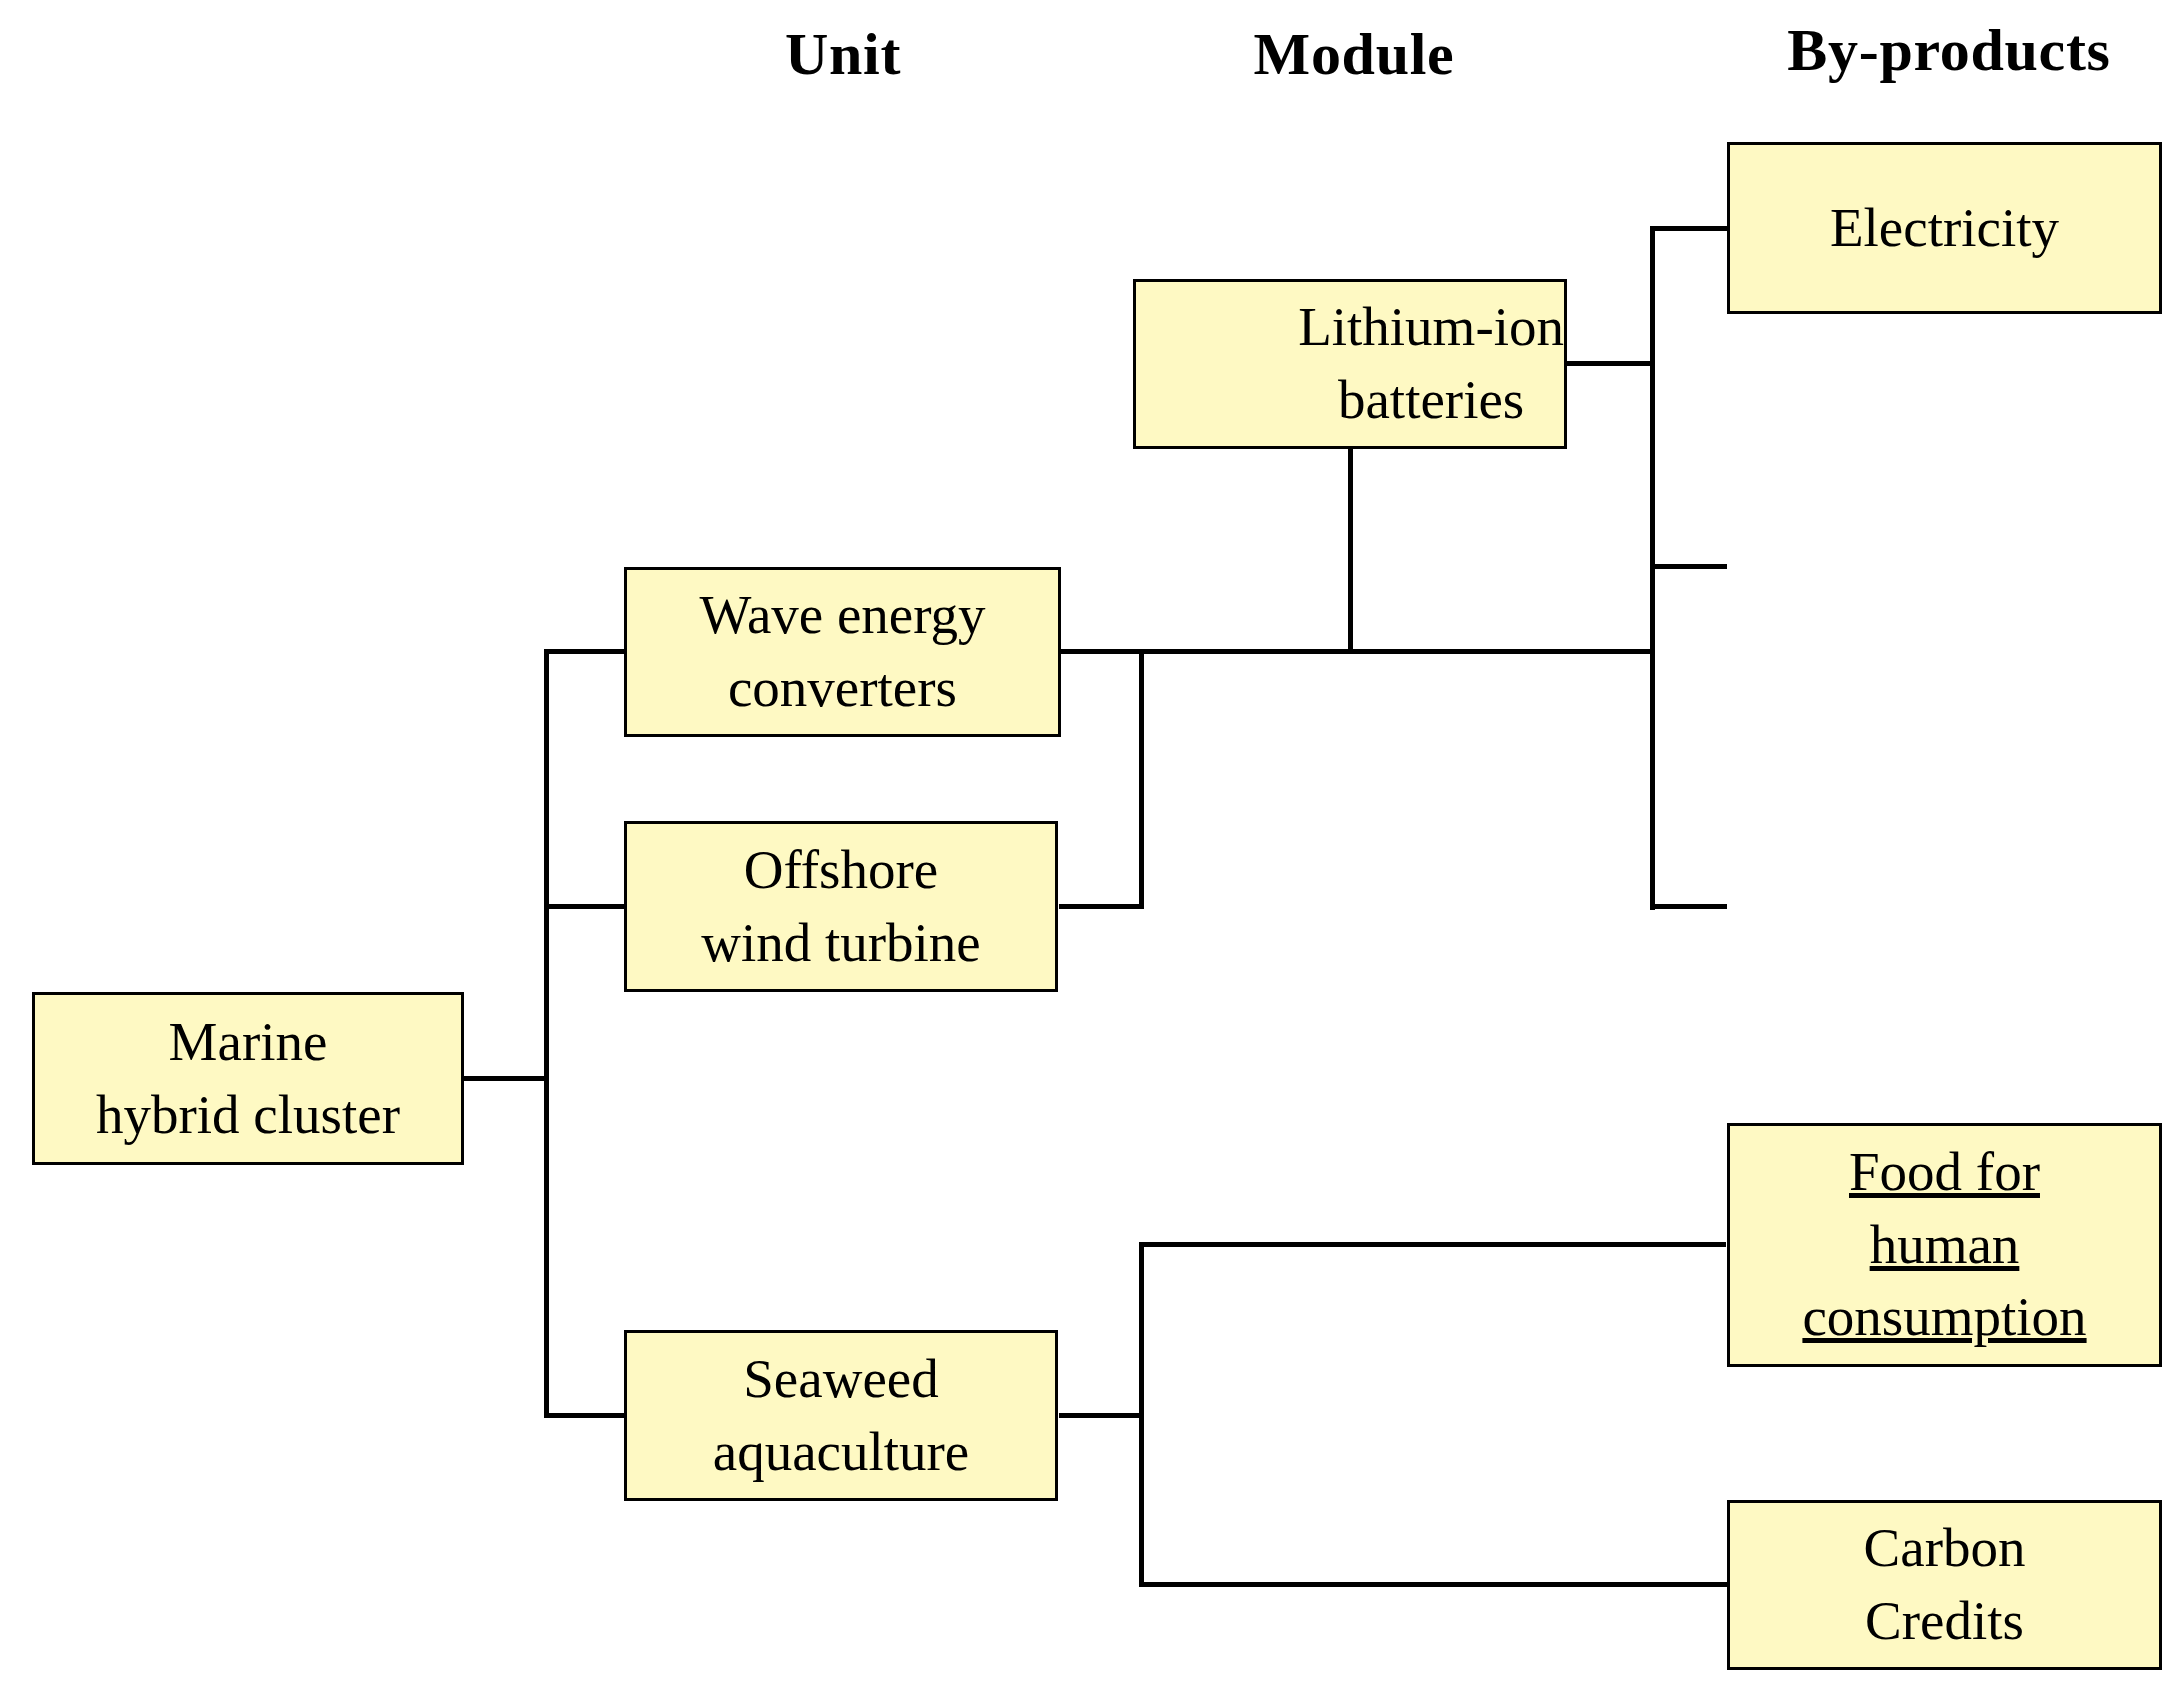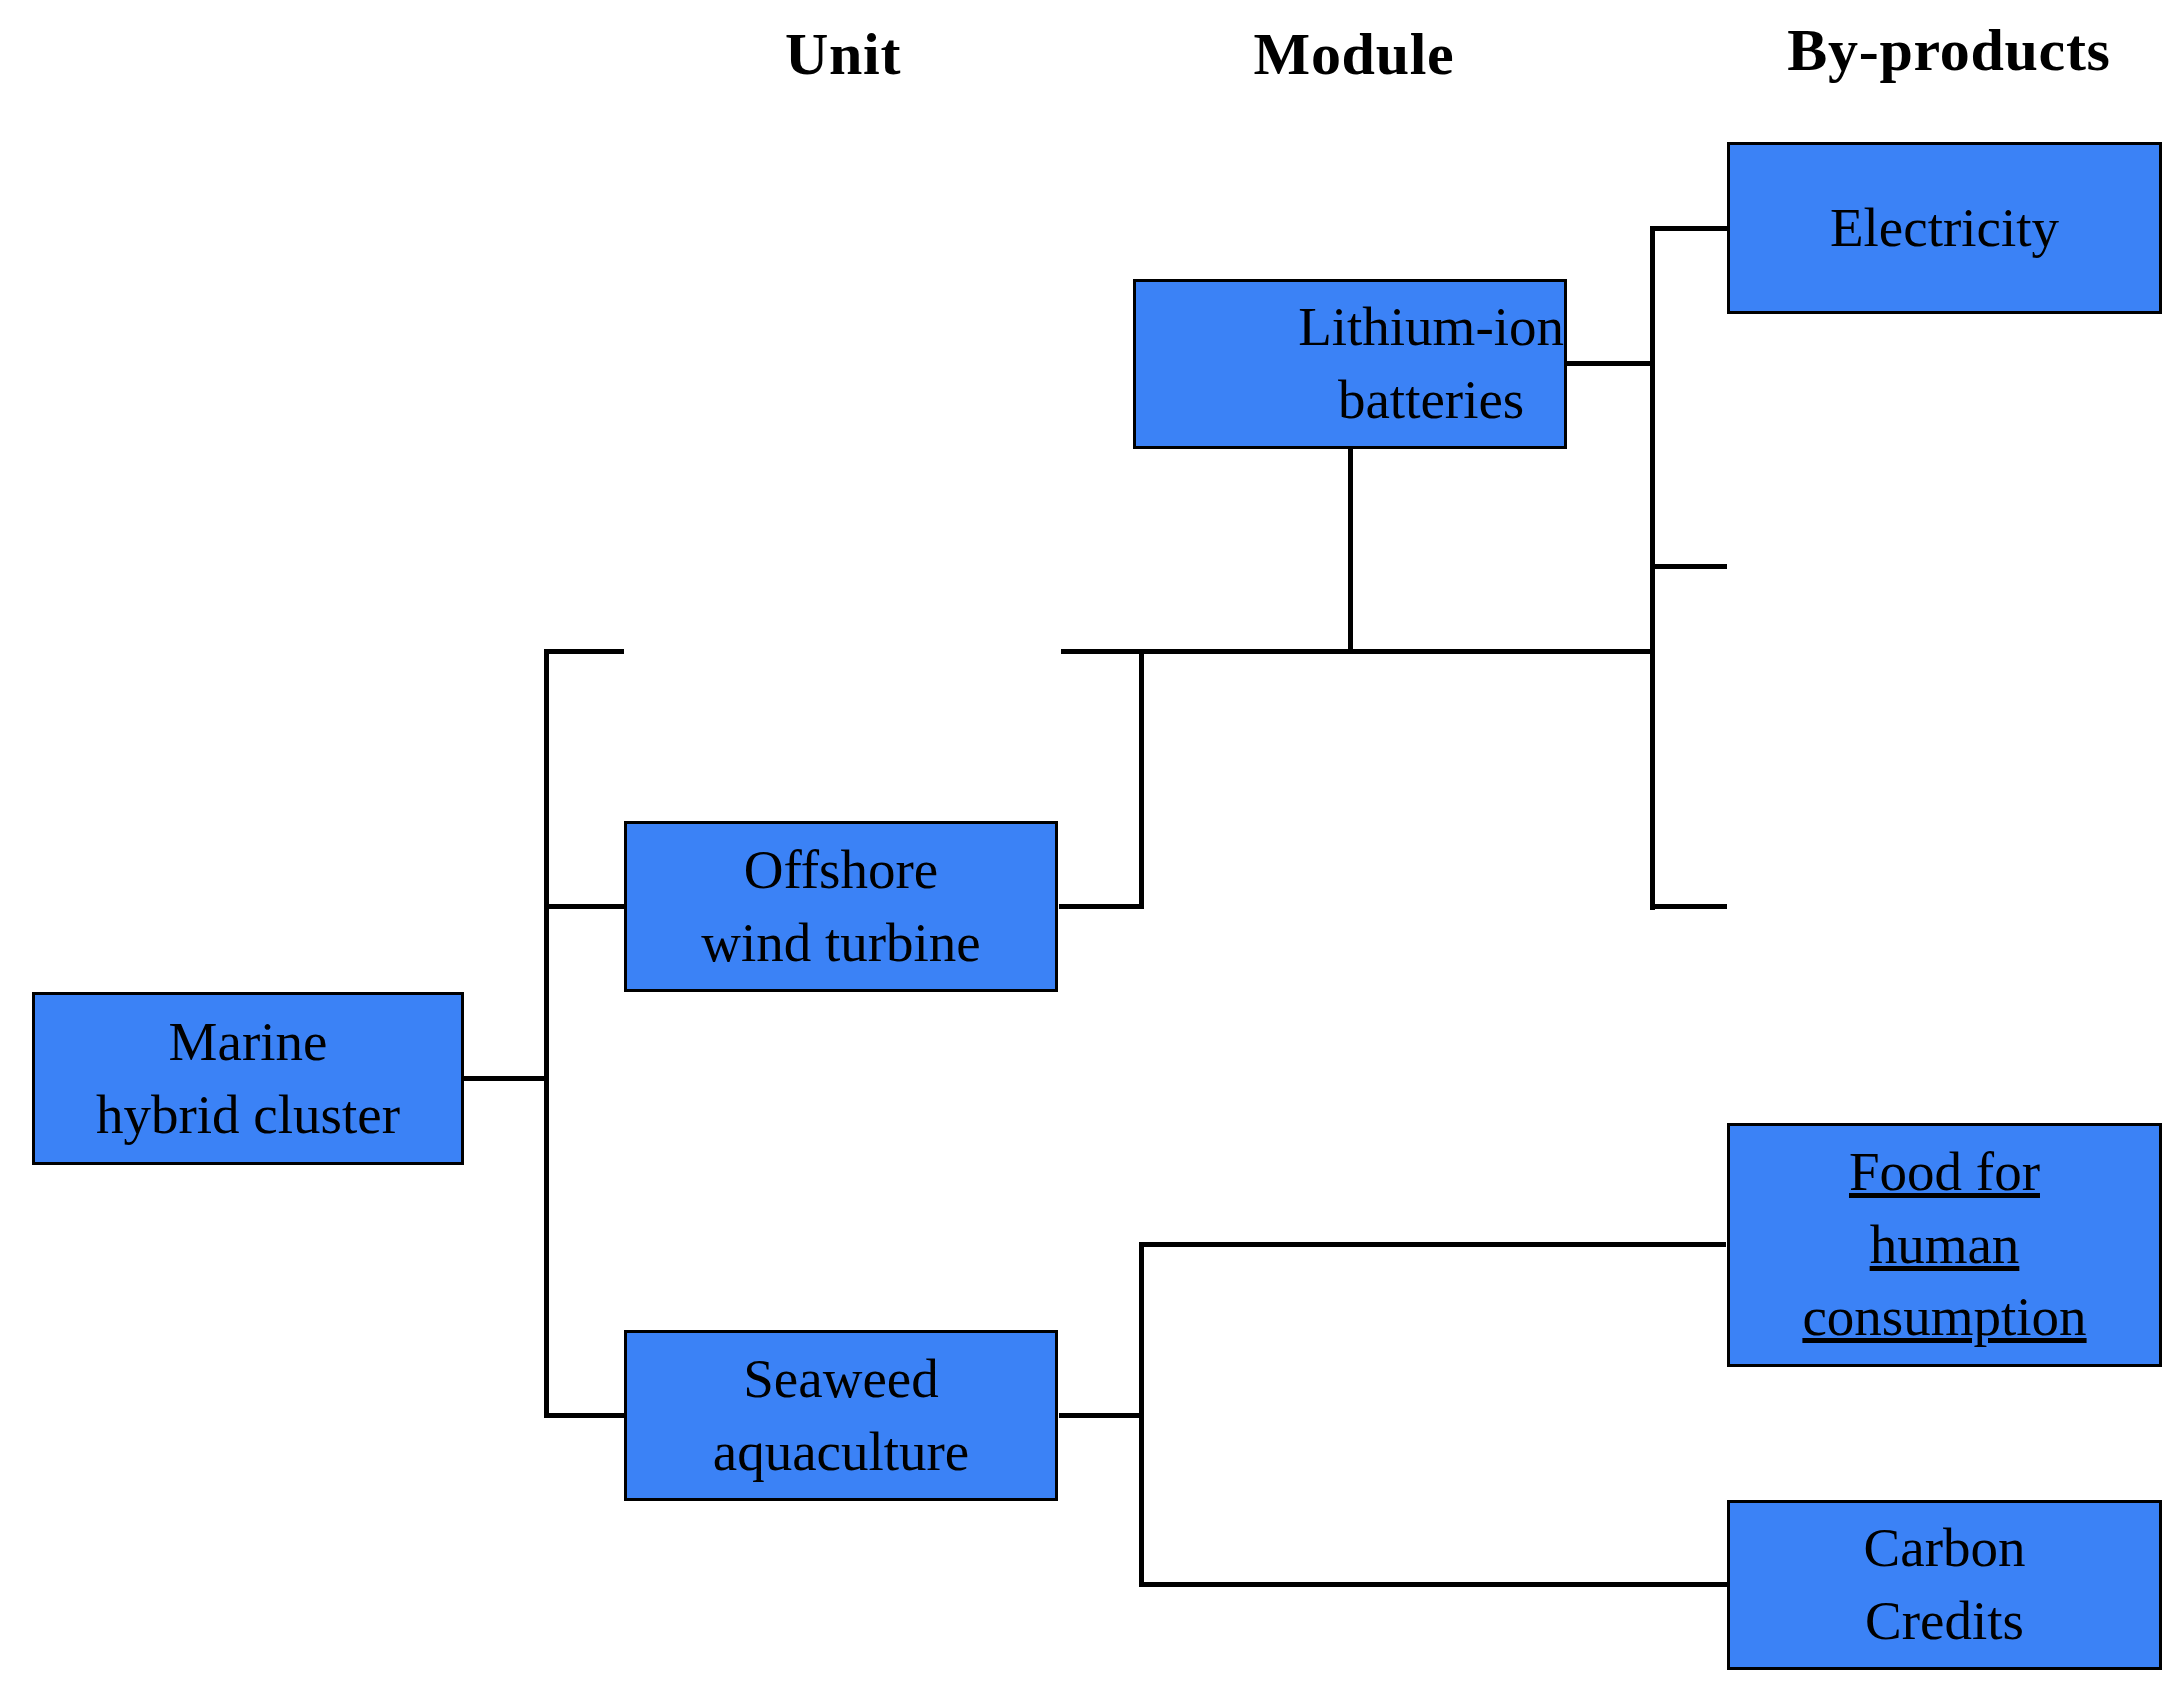--- a/index.html
+++ b/index.html
@@ -14,21 +14,21 @@
   .col-header {
     position: absolute;
     transform: translateX(-50%);
     font-size: 60px;
     font-weight: 700;
     white-space: nowrap;
     letter-spacing: 0.7px;
   }
   .node {
     position: absolute;
-    background: #3b82f6;
+    background: #fef9c3;
     border: 3.6px solid #000000;
     box-sizing: border-box;
     display: flex;
     align-items: center;
     justify-content: center;
     text-align: center;
     font-size: 55px;
     line-height: 1.32;
   }
   .node .lbl { white-space: pre-line; }
@@ -68,20 +68,24 @@
   <div class="h-line" style="left:1059px; top:1413px; width:85px;"></div>
   <div class="v-line" style="left:1139px; top:1242px; height:345px;"></div>
   <div class="h-line" style="left:1139px; top:1242px; width:587px;"></div>
   <div class="h-line" style="left:1139px; top:1582px; width:588px;"></div>
 
   <div class="node" style="left:32px;   top:992px; width:432px; height:173px;">
     <span class="lbl">Marine
 hybrid cluster</span>
   </div>
 
+  <div class="node" style="left:624px;  top:567px;  width:437px; height:170px;">
+    <span class="lbl">Wave energy
+converters</span>
+  </div>
 
   <div class="node" style="left:624px;  top:821px; width:434px; height:171px;">
     <span class="lbl">Offshore
 wind turbine</span>
   </div>
 
   <div class="node" style="left:624px;  top:1330px; width:434px; height:171px;">
     <span class="lbl">Seaweed
 aquaculture</span>
   </div>

